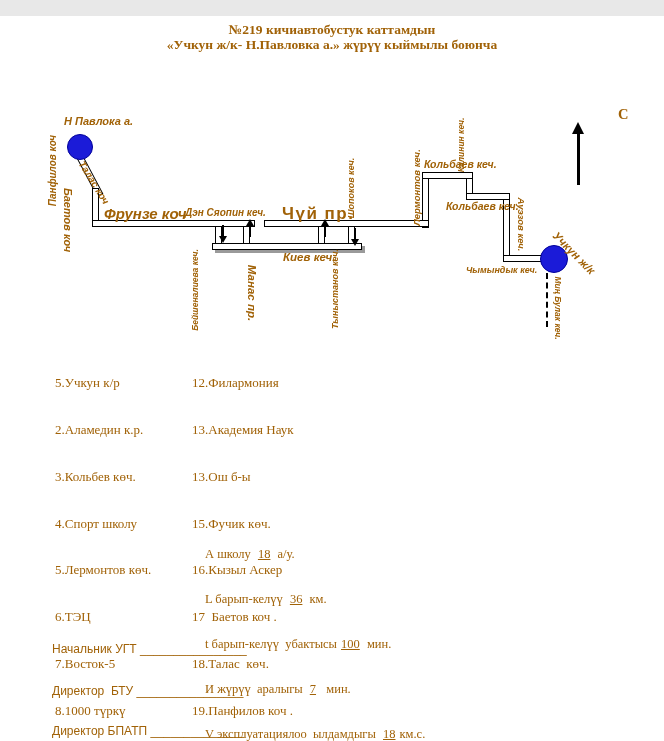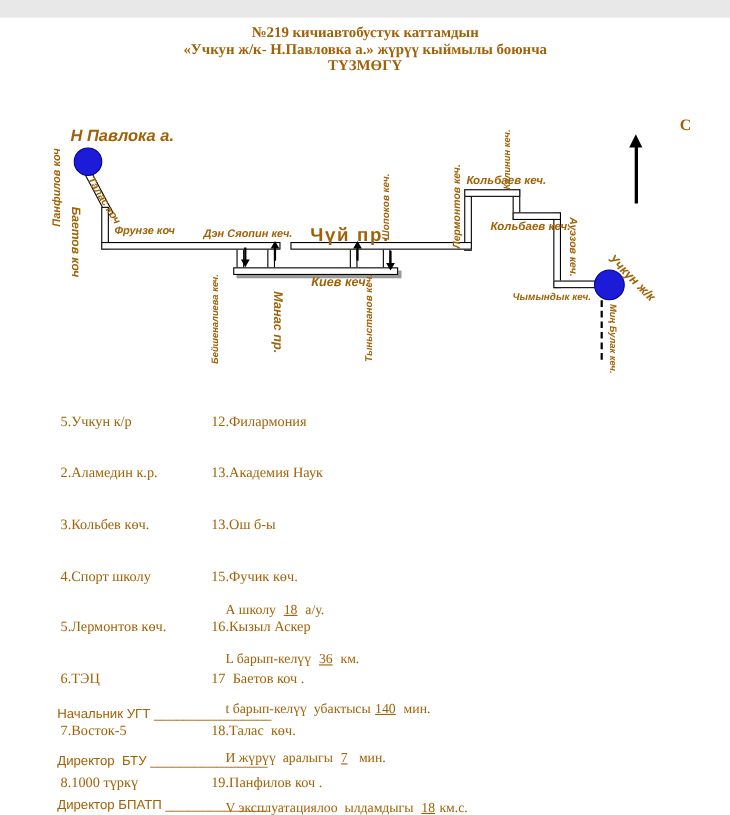--- a/index.html
+++ b/index.html
@@ -34,21 +34,20 @@
   .sig { position:absolute; font-family:"Liberation Sans", sans-serif; font-size:12px; white-space:pre; }
 </style>
 </head>
 <body>
 
 <div class="page">
 
   <div class="abs title">
     <div>№219 кичиавтобустук  каттамдын</div>
     <div>«Учкун ж/к- Н.Павловка а.» жүрүү кыймылы  боюнча</div>
-    <div>ТҮЗМӨГҮ</div>
   </div>
 
   <div class="compass-line" style="left:577px; top:117px; height:52px;"></div>
   <div class="compass-head" style="left:572px; top:106px;"></div>
   <div class="abs" style="left:618px; top:90px; font-size:14.5px; font-weight:bold;">С</div>
 
   <div class="road v" style="left:215px; top:207px; height:26px;"></div>
   <div class="road v" style="left:243px; top:207px; height:26px;"></div>
   <div class="road v" style="left:318px; top:207px; height:26px;"></div>
   <div class="road v" style="left:348px; top:207px; height:26px;"></div>
@@ -68,27 +67,27 @@
 
   <div class="varrow down" style="left:222px; top:209px;"></div>
   <div class="varrow up" style="left:249px; top:209px;"></div>
   <div class="varrow up" style="left:324px; top:209px;"></div>
   <div class="varrow down" style="left:354px; top:212px;"></div>
 
   <div class="terminal" style="left:67px; top:118px;"></div>
   <div class="terminal" style="left:540px; top:229px; width:26px; height:26px;"></div>
   <div class="dashline" style="left:546px; top:257px; height:54px;"></div>
 
-  <div class="street" style="left:64px; top:99px; font-size:15px;">Н Павлока а.</div>
+  <div class="street" style="left:64px; top:99px; font-size:11px;">Н Павлока а.</div>
   <div class="street" style="left:533px; top:231px; width:82px; font-size:11.5px; transform:rotate(45deg);">Учкун ж/к</div>
 
   <div class="street" style="left:10px; top:149px; width:84px; font-size:10px; transform:rotate(-90deg);">Панфилов коч</div>
   <div class="street" style="left:62px; top:161px; width:64px; font-size:10px; transform:rotate(58deg);">Талас коч</div>
   <div class="street" style="left:28px; top:198px; width:80px; font-size:11px; transform:rotate(90deg);">Баетов коч</div>
-  <div class="street" style="left:104px; top:189px; font-size:10px;">Фрунзе коч</div>
+  <div class="street" style="left:104px; top:189px; font-size:15px;">Фрунзе коч</div>
   <div class="street" style="left:185px; top:191px; font-size:10px;">Дэн Сяопин кеч.</div>
   <div class="street" style="left:282px; top:188px; font-size:17px; font-style:normal; letter-spacing:1.5px;">Чүй пр.</div>
   <div class="street" style="left:283px; top:235px; font-size:11.5px;">Киев кеч.</div>
   <div class="street" style="left:147px; top:269px; width:96px; font-size:8.5px; transform:rotate(-90deg);">Бейшеналиева кеч.</div>
   <div class="street" style="left:213px; top:271px; width:78px; font-size:11.5px; transform:rotate(90deg);">Манас пр.</div>
   <div class="street" style="left:287px; top:268px; width:96px; font-size:9px; transform:rotate(-90deg);">Тыныстанов кеч.</div>
   <div class="street" style="left:308px; top:167px; width:86px; font-size:9px; transform:rotate(-90deg);">Шопоков кеч.</div>
   <div class="street" style="left:368px; top:166px; width:96px; font-size:9.5px; transform:rotate(-90deg);">Лермонтов кеч.</div>
   <div class="street" style="left:424px; top:142px; font-size:10.5px;">Кольбаев кеч.</div>
   <div class="street" style="left:422px; top:124px; width:78px; font-size:8.5px; transform:rotate(-90deg);">Калинин кеч.</div>
@@ -117,21 +116,21 @@
     <div>15.Фучик көч.</div>
     <div>16.Кызыл Аскер</div>
     <div>17  Баетов коч .</div>
     <div>18.Талас  көч.</div>
     <div>19.Панфилов коч .</div>
   </div>
 
   <div class="stats" style="left:205px; top:501px;">
     <div><span>А школу</span> <span class="stat-u">18</span> <span>а/у.</span></div>
     <div><span>L барып-келүү</span> <span class="stat-u">36</span> <span>км.</span></div>
-    <div><span>t барып-келүү  убактысы</span><span class="stat-u">140</span> <span>мин.</span></div>
+    <div><span>t барып-келүү  убактысы</span><span class="stat-u">100</span> <span>мин.</span></div>
     <div><span>И жүрүү  аралыгы</span> <span class="stat-u">7</span>  <span>мин.</span></div>
     <div><span>V эксплуатациялоо  ылдамдыгы</span> <span class="stat-u">18</span><span>км.с.</span></div>
   </div>
 
   <div class="sig" style="left:52px; top:626px;"><span>Начальник УГТ</span> <span>________________</span></div>
   <div class="sig" style="left:52px; top:708px;"><span>Директор БПАТП</span> <span>______________</span></div>
   <div class="sig" style="left:52px; top:668px;"><span>Директор  БТУ</span> <span>________________</span></div>
 
 </div>
 

